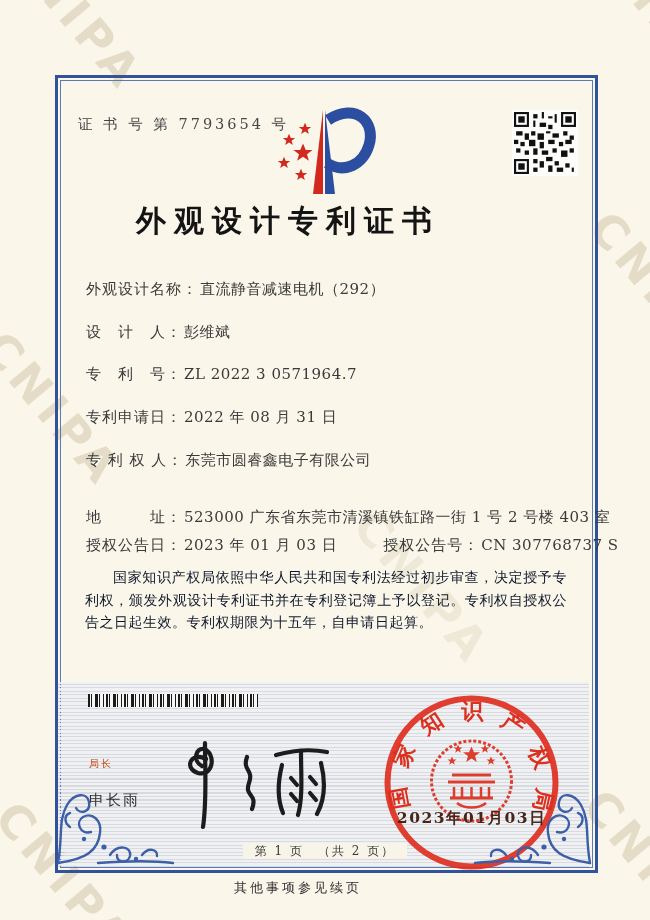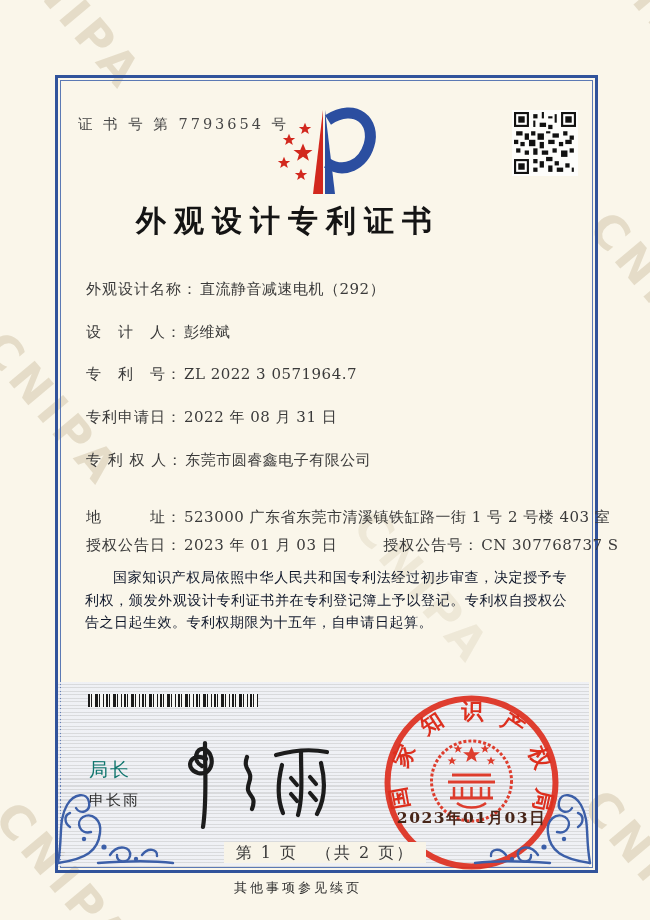--- a/index.html
+++ b/index.html
@@ -47,30 +47,30 @@
       rgba(130,145,185,0.28) 0px, rgba(130,145,185,0.28) 1px,
       rgba(238,240,246,0.9) 1px, rgba(238,240,246,0.9) 3.5px);
   }
   .barcode{
     position:absolute;left:88px;top:694px;width:170px;height:13px;z-index:3;
     background:repeating-linear-gradient(90deg,
       #1b1b1b 0 2px,#f6f6f4 2px 3px,#1b1b1b 3px 4px,#f6f6f4 4px 7px,
       #1b1b1b 7px 10px,#f6f6f4 10px 11px,#1b1b1b 11px 12px,#f6f6f4 12px 15px,
       #1b1b1b 15px 16px,#f6f6f4 16px 18px);
   }
-  .signer-title{position:absolute;left:89px;top:757px;font-size:19px;letter-spacing:2px;color:#0f766e;z-index:3;}
+  .signer-title{position:absolute;left:89px;top:757px;font-size:10px;letter-spacing:2px;color:#c2410c;z-index:3;}
   .signer-name{position:absolute;left:89px;top:791px;font-size:15px;letter-spacing:2px;color:#2e2e2e;z-index:3;}
   .sig{position:absolute;left:172px;top:733px;z-index:3;}
   .seal{position:absolute;left:382px;top:693px;z-index:4;}
   .flour{position:absolute;z-index:4;}
   .flour.bl{left:54px;top:763px;}
   .flour.br{left:472px;top:763px;transform:scaleX(-1);}
   .footer-page{
     position:absolute;left:0;top:843px;width:650px;text-align:center;z-index:5;
-    font-size:16px;letter-spacing:2px;color:#3a3a3a;
+    font-size:12px;letter-spacing:2px;color:#3a3a3a;
   }
   .footer-page span{background:#f8f4e8;padding:1px 12px;}
   .footer-note{
     position:absolute;left:0;top:879px;width:596px;text-align:center;z-index:3;
     font-size:13px;letter-spacing:3px;color:#303030;
   }
 </style>
 </head>
 <body>
 

